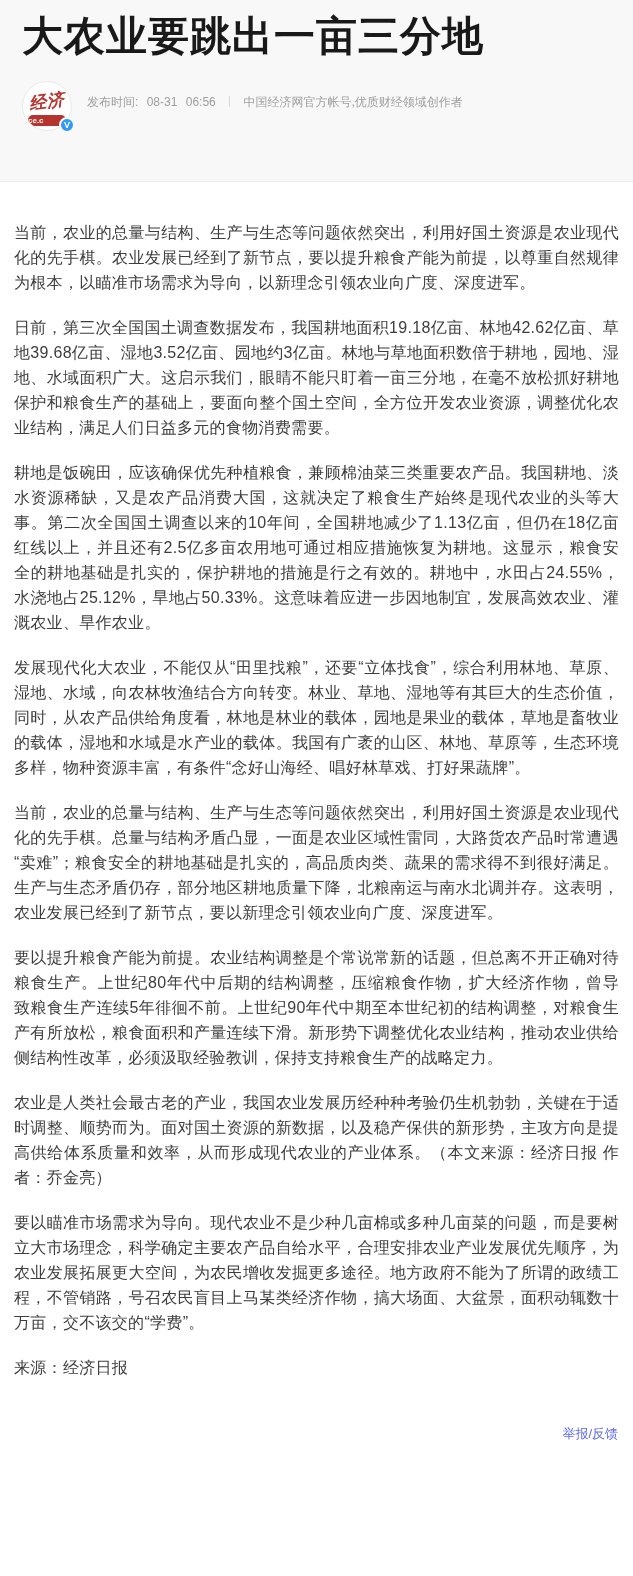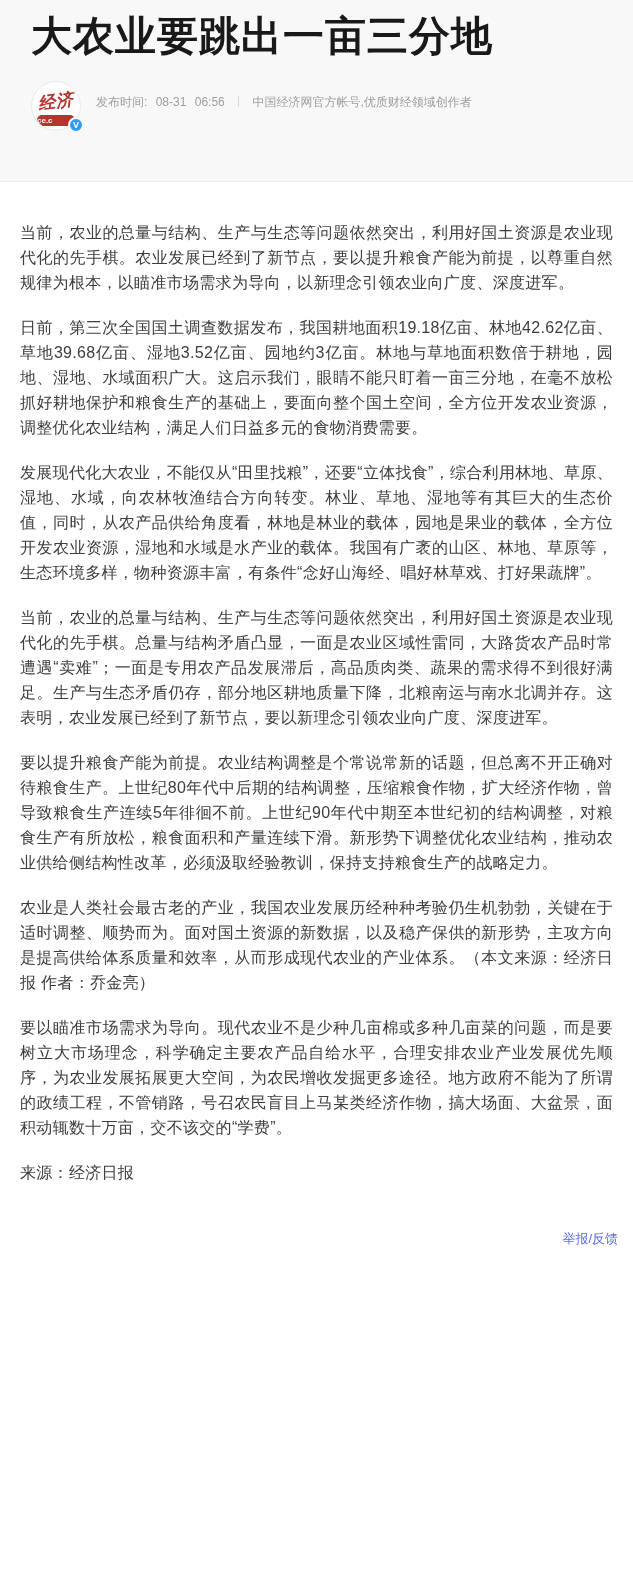--- a/index.html
+++ b/index.html
@@ -10,21 +10,21 @@
     background: #ffffff;
     font-family: "Liberation Sans", sans-serif;
     -webkit-font-smoothing: antialiased;
   }
   .page { width: 633px; }
 
   
   .article-header {
     background: #f8f8f8;
     border-bottom: 1px solid #ececec;
-    padding: 6px 31px 0;
+    padding: 6px 22px 0;
     height: 182px;
   }
   .article-title {
     margin: 6px 0 0;
     font-size: 41px;
     line-height: 48px;
     font-weight: 700;
     letter-spacing: 1px;
     color: #191919;
     white-space: nowrap;
@@ -111,21 +111,21 @@
     display: inline-block;
     width: 1px;
     height: 11px;
     background: #d9d9d9;
     margin: 0 10px;
     vertical-align: -1px;
   }
 
   
   .article-body {
-    padding: 38px 20px 0;
+    padding: 38px 14px 0;
     font-size: 16px;
     line-height: 25px;
     letter-spacing: 0.3px;
     color: #3d3d3d;
     text-align: justify;
   }
   .article-body p { margin: 0 0 20px; }
 
   
   .footer-row {
@@ -165,22 +165,23 @@
           <span>中国经济网官方帐号,优质财经领域创作者</span>
         </div>
       </div>
     </div>
   </header>
 
   <main class="article-body">
 
   <p>当前，农业的总量与结构、生产与生态等问题依然突出，利用好国土资源是农业现代化的先手棋。农业发展已经到了新节点，要以提升粮食产能为前提，以尊重自然规律为根本，以瞄准市场需求为导向，以新理念引领农业向广度、深度进军。</p>
       <p>日前，第三次全国国土调查数据发布，我国耕地面积19.18亿亩、林地42.62亿亩、草地39.68亿亩、湿地3.52亿亩、园地约3亿亩。林地与草地面积数倍于耕地，园地、湿地、水域面积广大。这启示我们，眼睛不能只盯着一亩三分地，在毫不放松抓好耕地保护和粮食生产的基础上，要面向整个国土空间，全方位开发农业资源，调整优化农业结构，满足人们日益多元的食物消费需要。</p>
-      <p>发展现代化大农业，不能仅从“田里找粮”，还要“立体找食”，综合利用林地、草原、湿地、水域，向农林牧渔结合方向转变。林业、草地、湿地等有其巨大的生态价值，同时，从农产品供给角度看，林地是林业的载体，园地是果业的载体，全方位开发农业资源，湿地和水域是水产业的载体。我国有广袤的山区、林地、草原等，生态环境多样，物种资源丰富，有条件“念好山海经、唱好林草戏、打好果蔬牌”。</p>
-      <p>当前，农业的总量与结构、生产与生态等问题依然突出，利用好国土资源是农业现代化的先手棋。总量与结构矛盾凸显，一面是农业区域性雷同，大路货农产品时常遭遇“卖难”；一面是专用农产品发展滞后，高品质肉类、蔬果的需求得不到很好满足。生产与生态矛盾仍存，部分地区耕地质量下降，北粮南运与南水北调并存。这表明，农业发展已经到了新节点，要以新理念引领农业向广度、深度进军。</p>
+      <p>耕地是饭碗田，应该确保优先种植粮食，兼顾棉油菜三类重要农产品。我国耕地、淡水资源稀缺，又是农产品消费大国，这就决定了粮食生产始终是现代农业的头等大事。第二次全国国土调查以来的10年间，全国耕地减少了1.13亿亩，但仍在18亿亩红线以上，并且还有2.5亿多亩农用地可通过相应措施恢复为耕地。这显示，粮食安全的耕地基础是扎实的，保护耕地的措施是行之有效的。耕地中，水田占24.55%，水浇地占25.12%，旱地占50.33%。这意味着应进一步因地制宜，发展高效农业、灌溉农业、旱作农业。</p>
+      <p>发展现代化大农业，不能仅从“田里找粮”，还要“立体找食”，综合利用林地、草原、湿地、水域，向农林牧渔结合方向转变。林业、草地、湿地等有其巨大的生态价值，同时，从农产品供给角度看，林地是林业的载体，园地是果业的载体，草地是畜牧业的载体，湿地和水域是水产业的载体。我国有广袤的山区、林地、草原等，生态环境多样，物种资源丰富，有条件“念好山海经、唱好林草戏、打好果蔬牌”。</p>
+      <p>当前，农业的总量与结构、生产与生态等问题依然突出，利用好国土资源是农业现代化的先手棋。总量与结构矛盾凸显，一面是农业区域性雷同，大路货农产品时常遭遇“卖难”；粮食安全的耕地基础是扎实的，高品质肉类、蔬果的需求得不到很好满足。生产与生态矛盾仍存，部分地区耕地质量下降，北粮南运与南水北调并存。这表明，农业发展已经到了新节点，要以新理念引领农业向广度、深度进军。</p>
       <p>要以提升粮食产能为前提。农业结构调整是个常说常新的话题，但总离不开正确对待粮食生产。上世纪80年代中后期的结构调整，压缩粮食作物，扩大经济作物，曾导致粮食生产连续5年徘徊不前。上世纪90年代中期至本世纪初的结构调整，对粮食生产有所放松，粮食面积和产量连续下滑。新形势下调整优化农业结构，推动农业供给侧结构性改革，必须汲取经验教训，保持支持粮食生产的战略定力。</p>
       <p>农业是人类社会最古老的产业，我国农业发展历经种种考验仍生机勃勃，关键在于适时调整、顺势而为。面对国土资源的新数据，以及稳产保供的新形势，主攻方向是提高供给体系质量和效率，从而形成现代农业的产业体系。（本文来源：经济日报 作者：乔金亮）</p>
       <p>要以瞄准市场需求为导向。现代农业不是少种几亩棉或多种几亩菜的问题，而是要树立大市场理念，科学确定主要农产品自给水平，合理安排农业产业发展优先顺序，为农业发展拓展更大空间，为农民增收发掘更多途径。地方政府不能为了所谓的政绩工程，不管销路，号召农民盲目上马某类经济作物，搞大场面、大盆景，面积动辄数十万亩，交不该交的“学费”。</p>
       <p>来源：经济日报</p>
     </main>
 
   <div class="footer-row">
     <a class="report-link">举报/反馈</a>
   </div>
 

